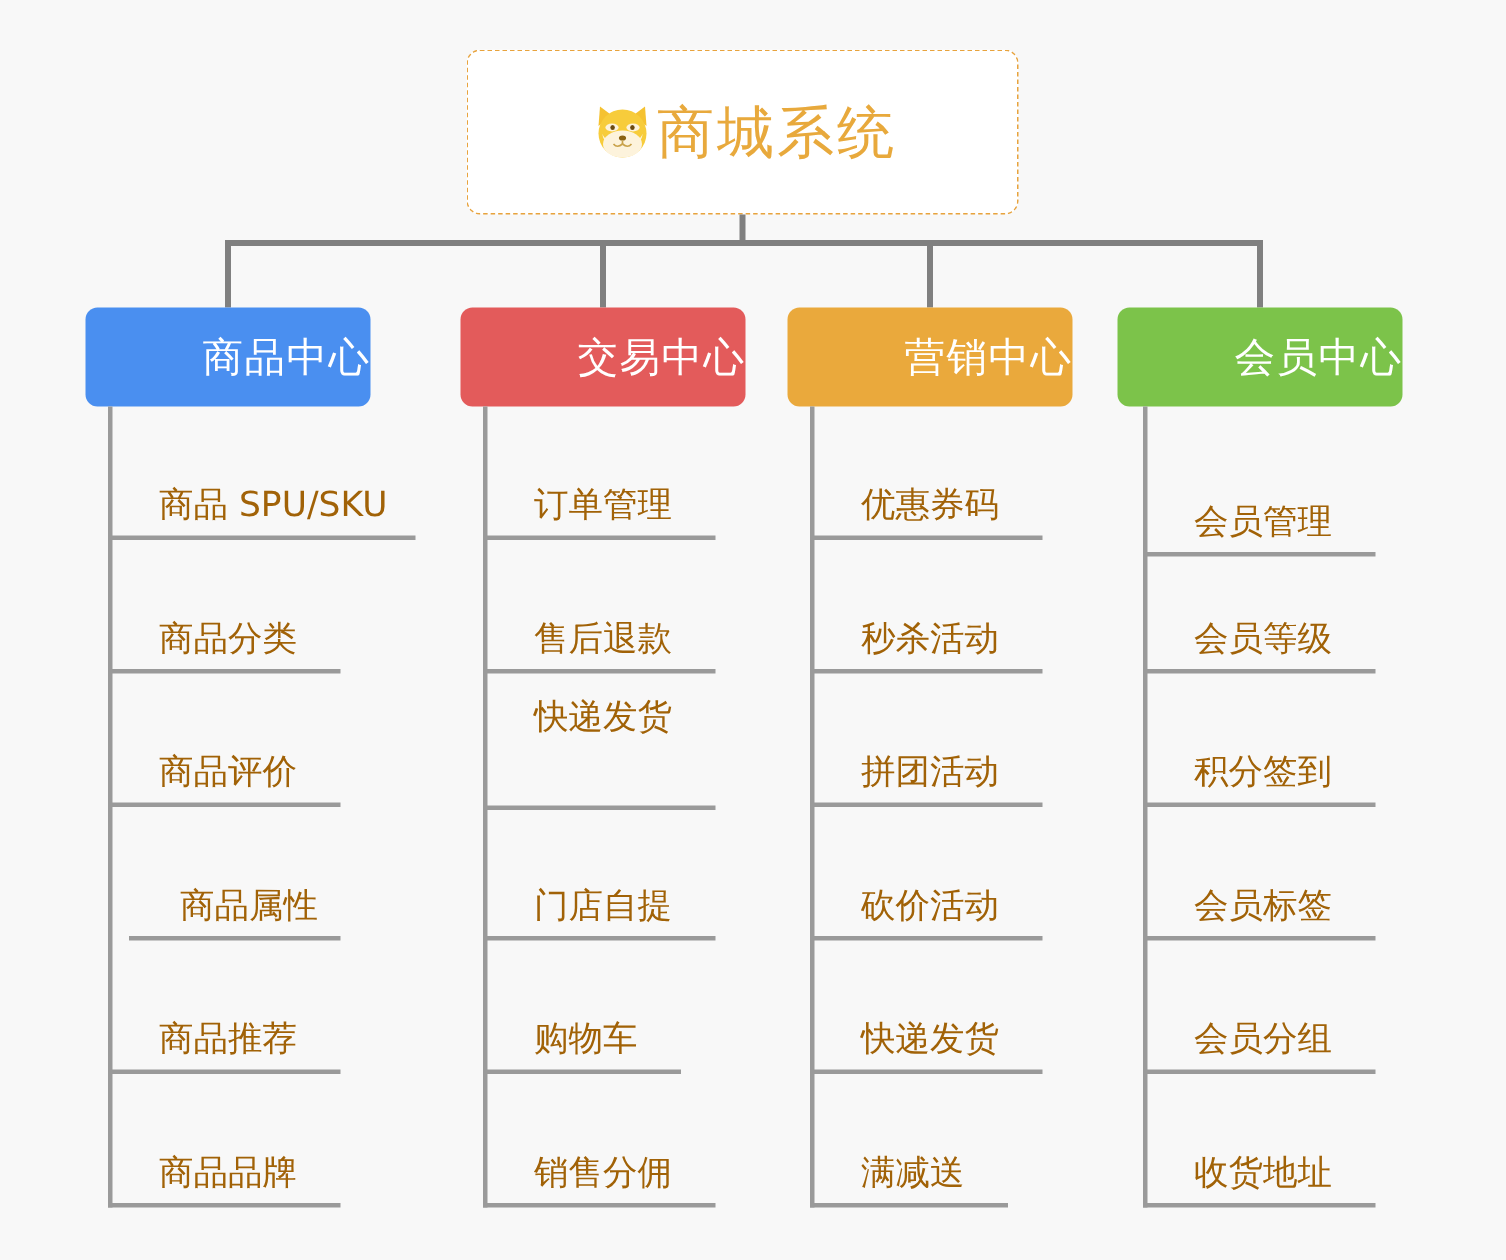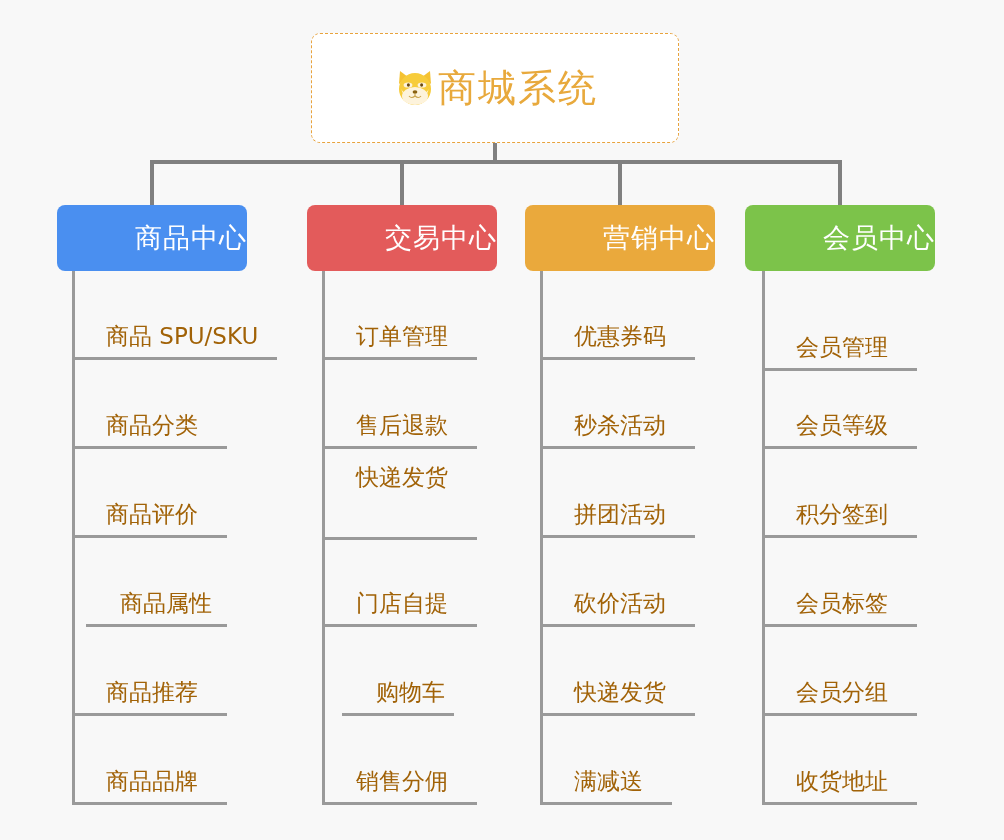--- a/index.html
+++ b/index.html
@@ -211,21 +211,21 @@
           <div class="leaf-underline"></div>
         </div>
         <div class="leaf" style="top: 180px; width: 155px; gap: 39px;">
           <div class="leaf-text">快递发货</div>
           <div class="leaf-underline"></div>
         </div>
         <div class="leaf" style="top: 267px; width: 155px;">
           <div class="leaf-text">门店自提</div>
           <div class="leaf-underline"></div>
         </div>
-        <div class="leaf" style="top: 356px; width: 132px; padding-left: 20px;">
+        <div class="leaf" style="top: 356px; width: 132px;">
           <div class="leaf-text">购物车</div>
           <div class="leaf-underline"></div>
         </div>
         <div class="leaf" style="top: 445px; width: 155px;">
           <div class="leaf-text">销售分佣</div>
           <div class="leaf-underline"></div>
         </div>
       </div>
       <div class="conn conn-v-cat" style="left: 618px;"></div>
       <div class="category" style="left: 525px; background: rgb(234, 169, 60);">

